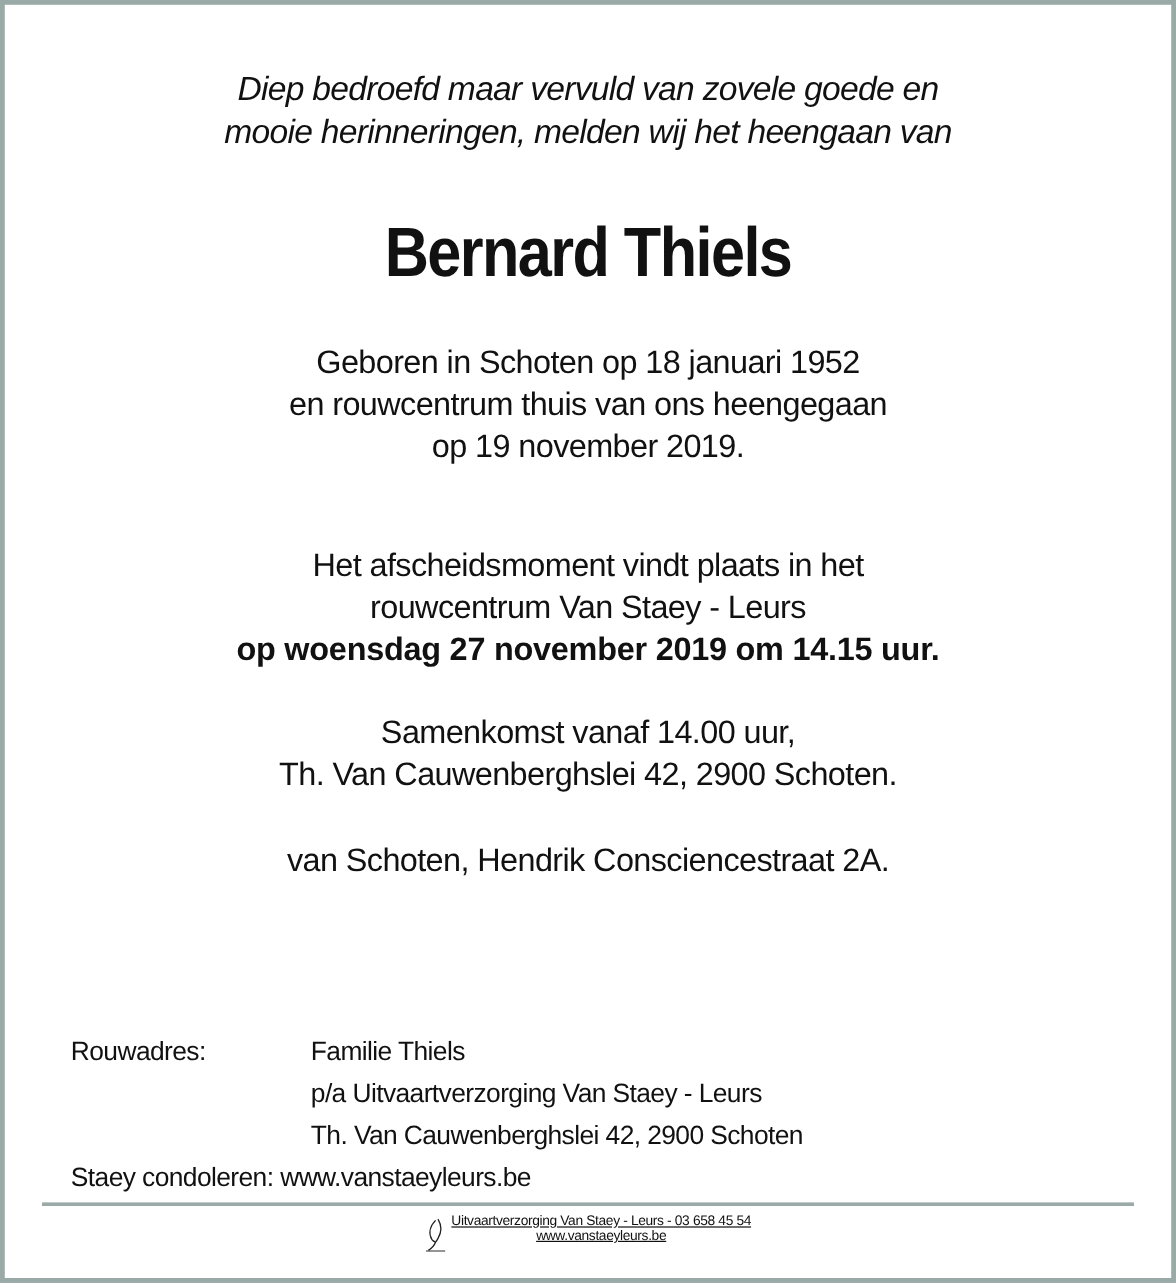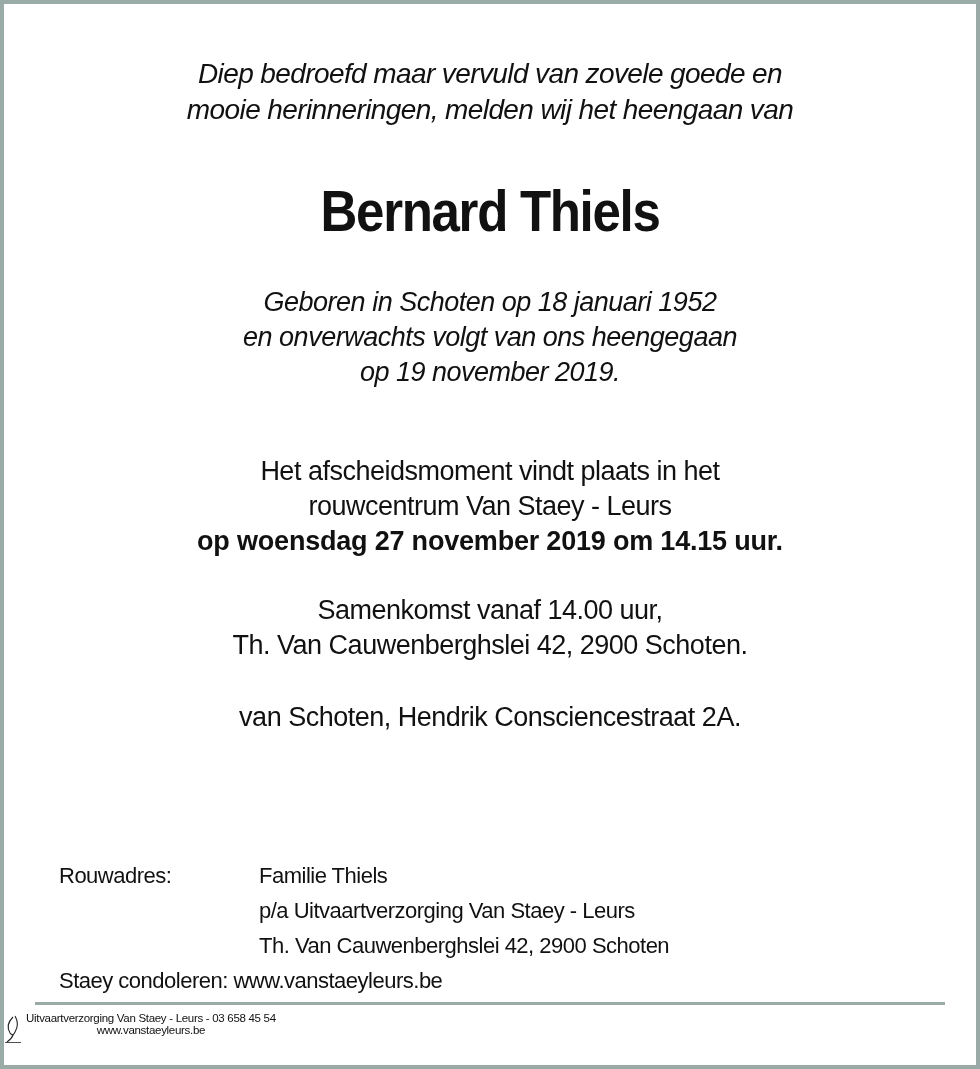--- a/index.html
+++ b/index.html
@@ -42,21 +42,21 @@
       font-weight: bold;
       line-height: 70px;
       letter-spacing: -1.5px;
       transform: scaleX(0.88);
     }
     .block {
       font-size: 27px;
       line-height: 35px;
       letter-spacing: -0.5px;
     }
-    .born { top: 281px; font-style: italic; }
+    .born { top: 281px; }
     .farewell { top: 450px; }
     .farewell .bold { font-weight: bold; letter-spacing: -0.2px; }
     .meet { top: 589px; }
     .scatter { top: 696px; }
     .address {
       position: absolute;
       left: 55px;
       top: 854px;
       font-size: 22px;
       line-height: 35px;
@@ -72,20 +72,22 @@
       width: 910px;
       height: 3px;
       background: #9aaaa6;
     }
     .footer {
       position: absolute;
       left: 0;
       top: 1008px;
       width: 972px;
       display: flex;
+      justify-content: center;
+      text-decoration: underline;
     }
     .footer-inner {
       display: flex;
       align-items: flex-start;
       gap: 4px;
     }
     .footer-logo {
       width: 18px;
       height: 30px;
       margin-top: 2px;
@@ -105,21 +107,21 @@
 
   <div class="centered intro">
     <div>Diep bedroefd maar vervuld van zovele goede en</div>
     <div>mooie herinneringen, melden wij het heengaan van</div>
   </div>
 
   <div class="centered name">Bernard Thiels</div>
 
   <div class="centered block born">
     <div>Geboren in Schoten op 18 januari 1952</div>
-    <div>en onverwachts volgt van ons heengegaan</div>
+    <div>en rouwcentrum thuis van ons heengegaan</div>
     <div>op 19 november 2019.</div>
   </div>
 
   <div class="centered block farewell">
     <div>Het afscheidsmoment vindt plaats in het</div>
     <div>rouwcentrum Van Staey - Leurs</div>
     <div class="bold">op woensdag 27 november 2019 om 14.15 uur.</div>
   </div>
 
   <div class="centered block meet">

